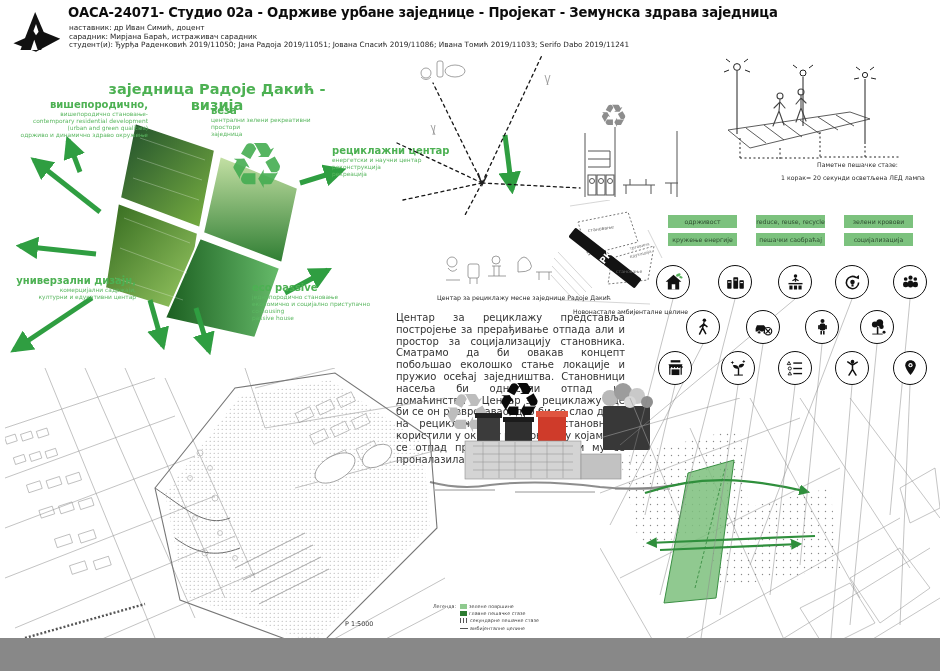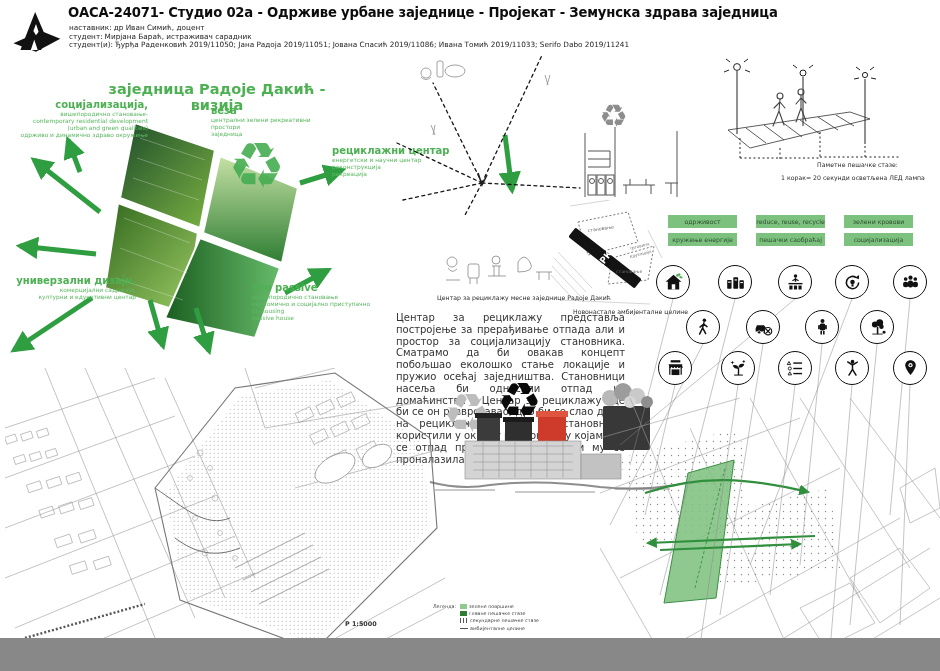--- a/index.html
+++ b/index.html
@@ -44,21 +44,21 @@
     <polygon points="4,40 36,26 58,35 30,50" fill="#111"></polygon>
     <polygon points="12,48 29,4 41,32 36,48" fill="#111"></polygon>
     <polygon points="24,48 28,36 32,48" fill="#fff"></polygon>
     <polygon points="27,26 30,18 33,27 30,31" fill="#fff"></polygon>
   </svg>
   <div class="abs title">ОАСА-24071- Студио 02а - Одрживе урбане заједнице - Пројекат - Земунска здрава заједница</div>
   <div class="abs meta" style="top:23px">
     <b>наставник:</b><span>др Иван Симић, доцент</span>
   </div>
   <div class="abs meta" style="top:31.5px">
-    <b>студент:</b><span>Мирјана Бараћ, истраживач сарадник</span>
+    <b>сарадник:</b><span>Мирјана Бараћ, истраживач сарадник</span>
   </div>
   <div class="abs meta" style="top:40px">
     <b>студент(и):</b><span>Ђурђа Раденковић 2019/11050; Јана Радоја 2019/11051; Јована Спасић 2019/11086; Ивана Томић 2019/11033; Serifo Dabo 2019/11241</span>
   </div>
 
   <div class="abs vision-title">заједница Радоје Дакић - визија</div>
 
   <svg class="abs" style="left:0;top:88px" width="540" height="280" viewBox="0 0 540 280">
     <defs>
       <linearGradient id="g1" x1="0" y1="0" x2="1" y2="1">
@@ -103,21 +103,21 @@
       <line x1="92" y1="210" x2="14" y2="262" marker-end="url(#ah)"></line>
       <line x1="300" y1="95" x2="342" y2="82" marker-end="url(#ah)"></line>
       <line x1="505" y1="47" x2="512" y2="102" marker-end="url(#ah)"></line>
       <line x1="150" y1="212" x2="163" y2="258" marker-end="url(#ah)"></line>
       <line x1="196" y1="220" x2="209" y2="263" marker-end="url(#ah)"></line>
       <line x1="285" y1="205" x2="328" y2="182" marker-end="url(#ah)"></line>
     </g>
   </svg>
 
   <div class="abs vlabel" style="left:18px;top:100px;width:130px;text-align:right">
-    <div class="head">социјализација,</div>
+    <div class="head">вишепородично,</div>
     <div class="ln">вишепородично становање-</div>
     <div class="ln">contemporary residential development</div>
     <div class="ln">(urban and green qualities)</div>
     <div class="ln">одрживо и динамично здраво окружење</div>
   </div>
   <div class="abs vlabel" style="left:211px;top:106px;width:130px">
     <div class="head">веза</div>
     <div class="ln">централни зелени рекреативни простори</div>
     <div class="ln">заједница</div>
   </div>
@@ -474,21 +474,21 @@
     <path d="M150,120 C180,140 200,160 225,150 M170,170 C190,185 210,190 235,180" stroke="#6f6f6f" stroke-width="1" fill="none"></path>
     <ellipse cx="330" cy="100" rx="22" ry="12" transform="rotate(-30 330 100)" fill="#fff" stroke="#888" stroke-width="0.7"></ellipse>
     <ellipse cx="372" cy="88" rx="16" ry="10" transform="rotate(-30 372 88)" fill="#fff" stroke="#888" stroke-width="0.7"></ellipse>
     <g stroke="#808080" stroke-width="0.7">
       <path d="M230,200 L300,165"></path>
         <path d="M238,212 L308,177"></path>
         <path d="M246,224 L316,189"></path>
         <path d="M254,236 L324,201"></path>
     </g>
   </svg>
-  <div class="abs small" style="left:345px;top:620px;font-weight:bold">Р 1:5000</div>
+  <div class="abs small" style="left:345px;top:620px;font-weight:normal">Р 1:5000</div>
 
   <svg class="abs" style="left:425px;top:370px" width="255" height="135" viewBox="0 0 255 135">
     <text x="18" y="62" font-size="54" fill="#bdbdbd">♻</text>
     <text x="72" y="48" font-size="50" fill="#0a0a0a">♻</text>
     <g>
       <rect x="52" y="45" width="23" height="32" rx="1.5" fill="#3b3b3b"></rect>
         <rect x="50" y="43" width="27" height="5" fill="#222"></rect>
       <rect x="80" y="49" width="27" height="28" rx="1.5" fill="#2f2f2f"></rect>
         <rect x="78" y="47" width="31" height="5" fill="#1b1b1b"></rect>
       <rect x="113" y="44" width="28" height="33" rx="1.5" fill="#cf3b2a"></rect>

